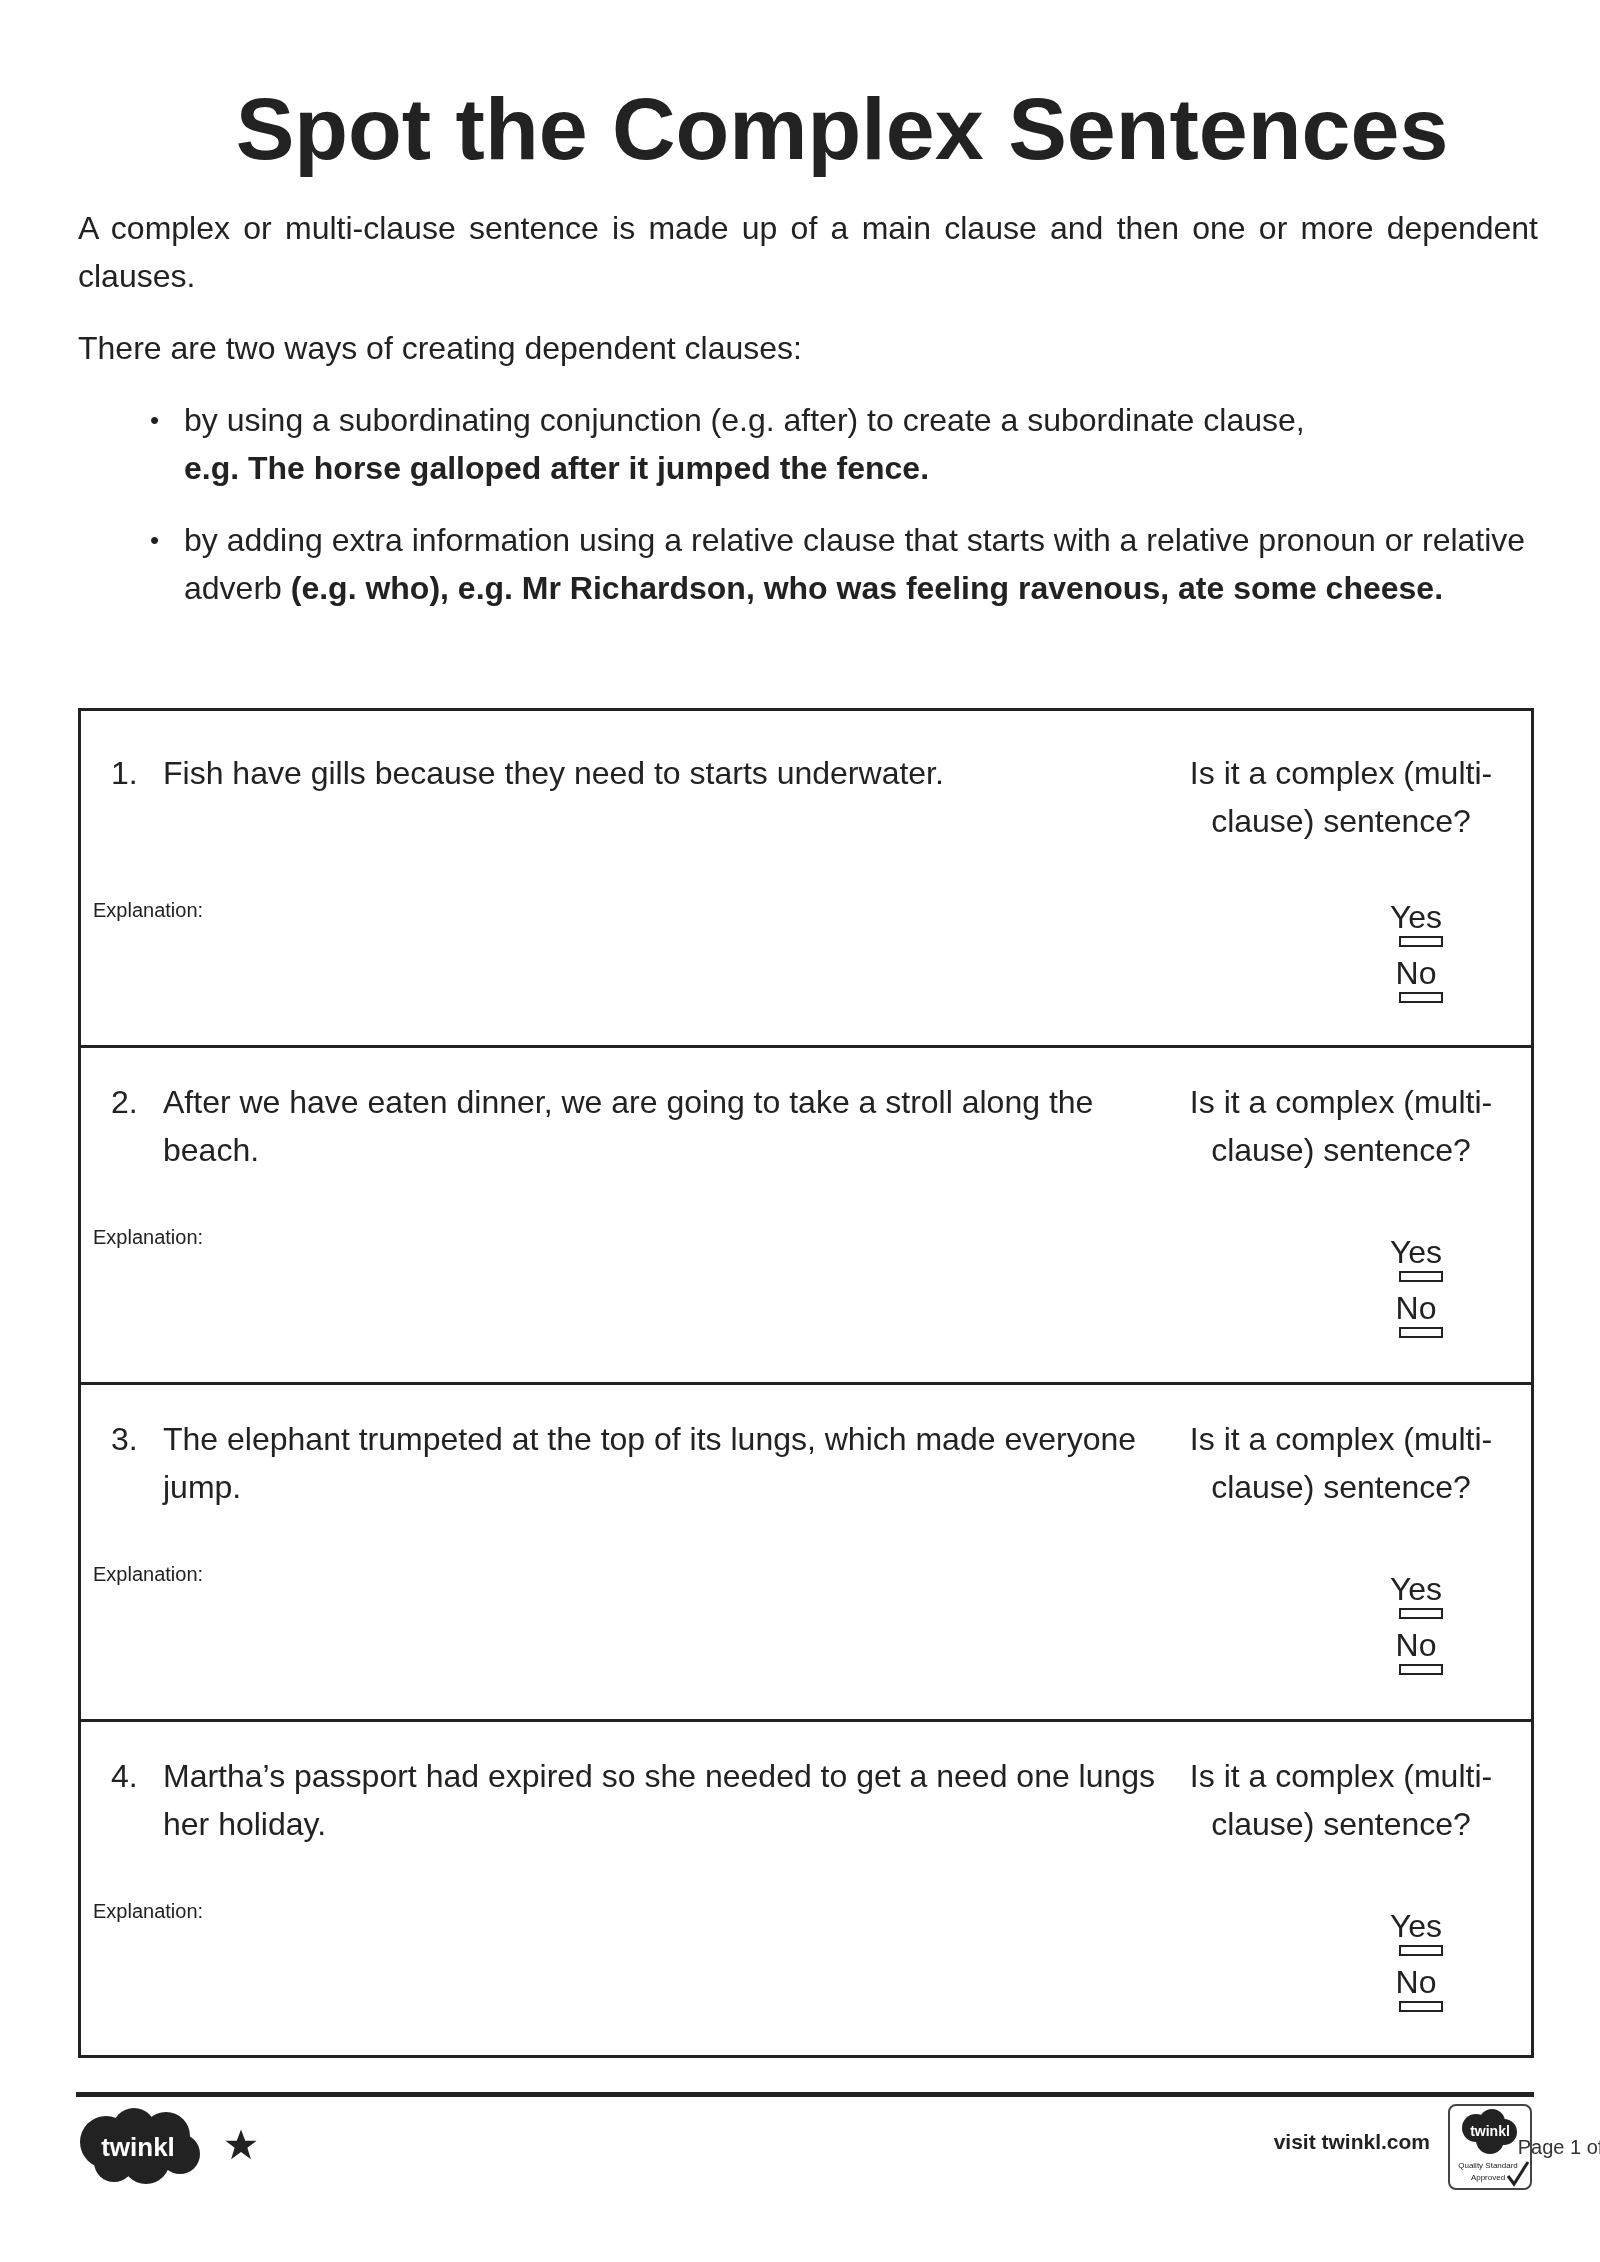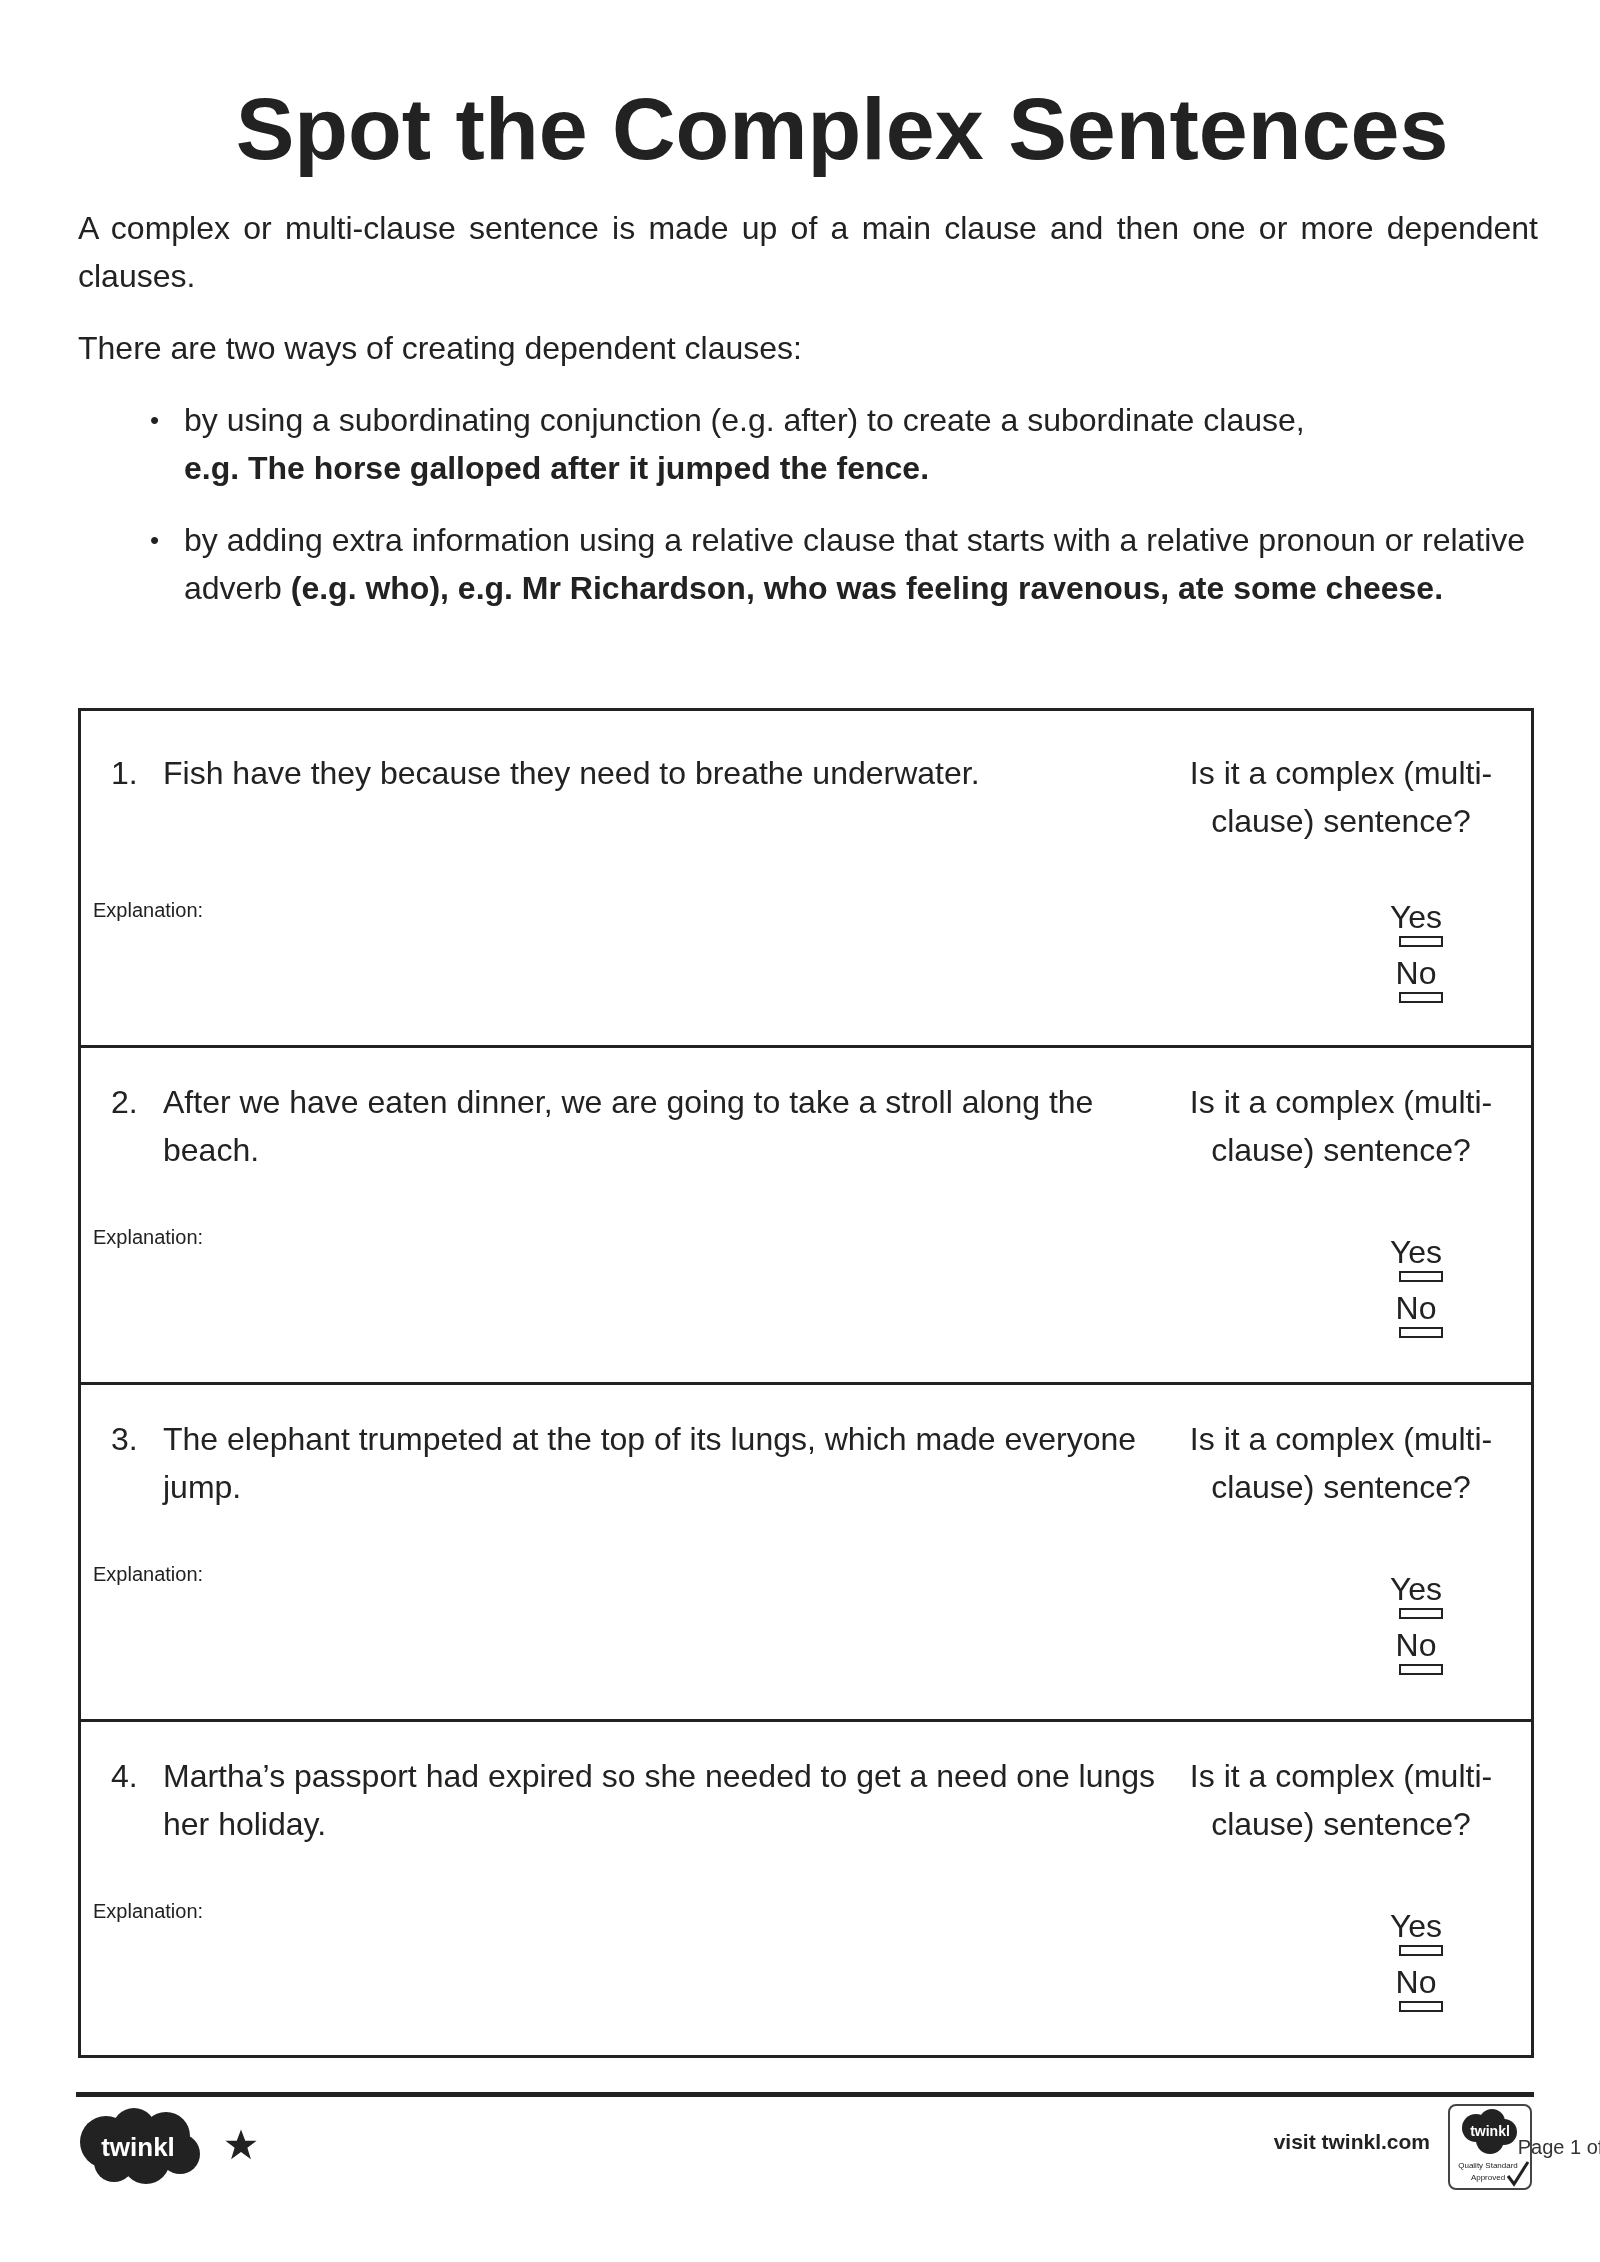--- a/index.html
+++ b/index.html
@@ -50,21 +50,21 @@
     <span class="dot">•</span>
     <span>by adding extra information using a relative clause that starts with a relative pronoun or relative adverb</span>
     <span class="bold">(e.g. who), e.g. Mr Richardson, who was feeling ravenous, ate some cheese.</span>
   </li>
 </ul>
 
 <div class="table">
   <div class="row" style="top:0;">
     <div class="q" style="top:38px;">
       <span class="num">1.</span>
-      <span class="txt">Fish have they because they need to breathe underwater.</span>
+      <span class="txt">Fish have gills because they need to starts underwater.</span>
     </div>
     <div class="ask" style="top:38px;">Is it a complex (multi-clause) sentence?</div>
     <div class="expl" style="top:175px;">Explanation:</div>
     <div class="opt" style="top:188px;">
       <span>Yes</span>
       <span class="box"></span>
     </div>
     <div class="opt" style="top:244px;">
       <span>No</span>
       <span class="box"></span>

